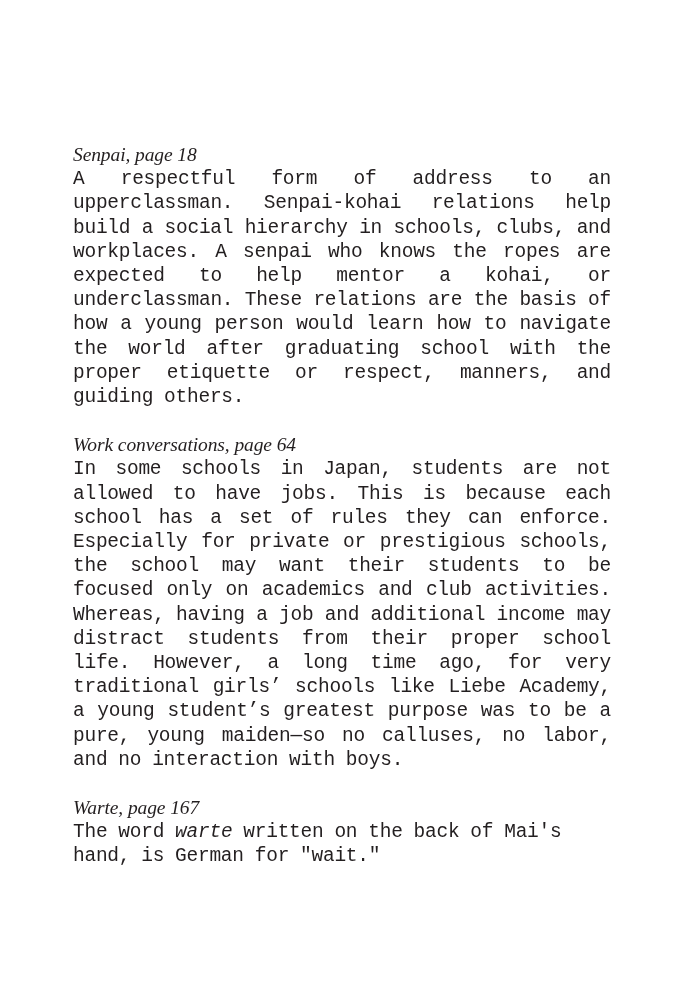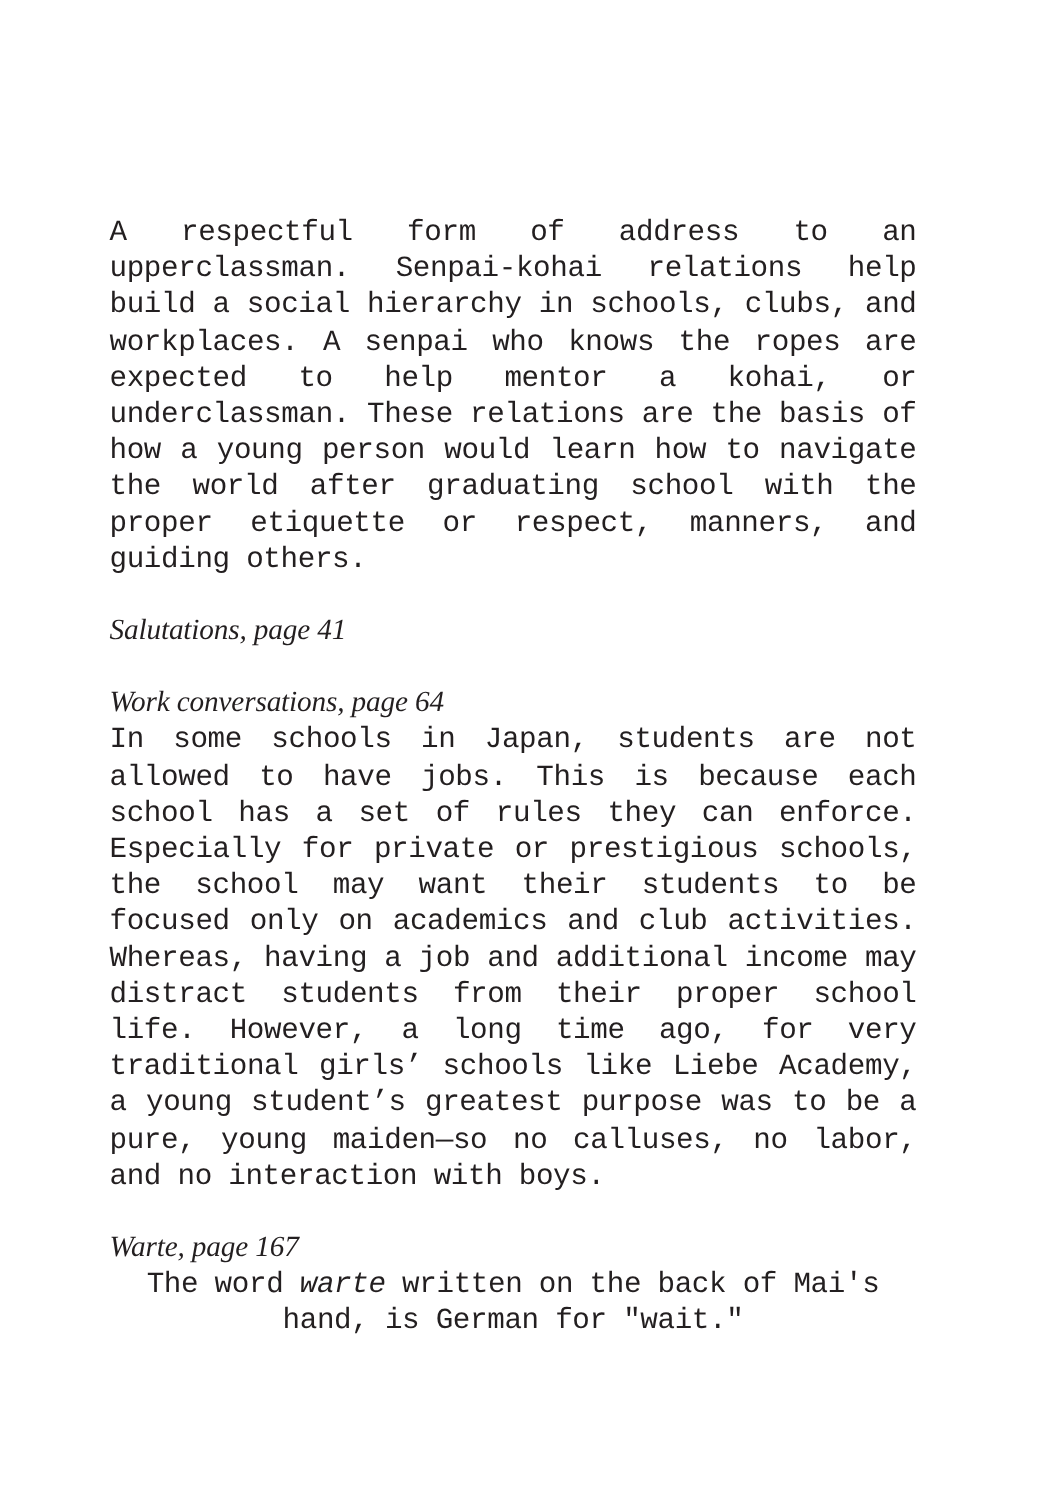--- a/index.html
+++ b/index.html
@@ -43,30 +43,30 @@
     .entry-body em {
       font-style: italic;
     }
   </style>
 </head>
 <body>
 
 <div class="page">
 
   <div class="entry">
+    <p class="entry-title">Senpai, page 18</p>
     <p class="entry-body">A respectful form of address to an upperclassman. Senpai-kohai relations help build a social hierarchy in schools, clubs, and workplaces. A senpai who knows the ropes are expected to help mentor a kohai, or underclassman. These relations are the basis of how a young person would learn how to navigate the world after graduating school with the proper etiquette or respect, manners, and guiding others.</p>
   </div>
 
   <div class="entry">
-    <p class="entry-title">Salutations, page 41</p>
   </div>
 
   <div class="entry">
     <p class="entry-title">Work conversations, page 64</p>
     <p class="entry-body">In some schools in Japan, students are not allowed to have jobs. This is because each school has a set of rules they can enforce. Especially for private or prestigious schools, the school may want their students to be focused only on academics and club activities. Whereas, having a job and additional income may distract students from their proper school life. However, a long time ago, for very traditional girls’ schools like Liebe Academy, a young student’s greatest purpose was to be a pure, young maiden—so no calluses, no labor, and no interaction with boys.</p>
   </div>
 
   <div class="entry">
     <p class="entry-title">Warte, page 167</p>
-    <p class="entry-body" style="text-align:center;"><span>The word </span><em>warte</em><span> written on the back of Mai's hand, is German for "wait."</span></p>
+    <p class="entry-body" style="text-align:left;"><span>The word </span><em>warte</em><span> written on the back of Mai's hand, is German for "wait."</span></p>
   </div>
 
 </div>
 
 </body></html>

